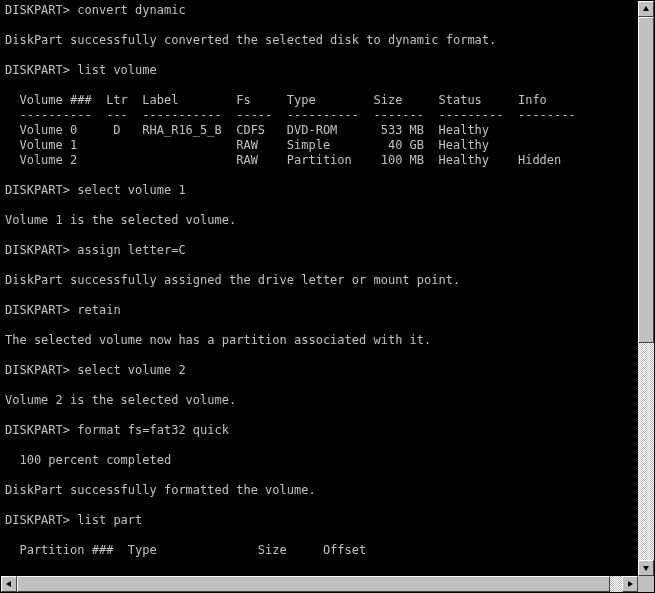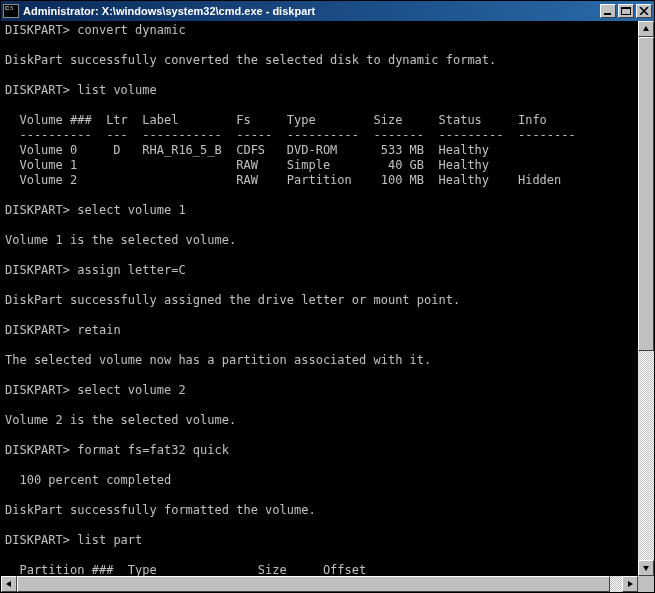--- a/index.html
+++ b/index.html
@@ -142,42 +142,20 @@
     height: 16px;
     background: #c0c0c0;
     flex-shrink: 0;
   }
 </style>
 </head>
 <body>
 
 <div class="window">
 
-  <div class="titlebar">
-    <div class="titlebar-icon">C:\</div>
-    <div class="titlebar-title">Administrator: X:\windows\system32\cmd.exe - diskpart</div>
-    <div class="titlebar-buttons">
-      <div class="tb-btn">
-        <svg viewBox="0 0 10 8">
-            <rect x="1" y="6" width="7" height="2" fill="#000"></rect>
-          </svg>
-      </div>
-      <div class="tb-btn">
-        <svg viewBox="0 0 10 8">
-            <rect x="0.5" y="0.5" width="9" height="7" fill="none" stroke="#000" stroke-width="1"></rect>
-            <rect x="0" y="0" width="10" height="2" fill="#000"></rect>
-          </svg>
-      </div>
-      <div class="tb-btn">
-        <svg viewBox="0 0 10 8">
-            <path d="M1 0 L9 8 M9 0 L1 8" stroke="#000" stroke-width="1.6"></path>
-          </svg>
-      </div>
-    </div>
-  </div>
 
   <div class="content-wrap">
     <div class="console"><span>DISKPART&gt;</span> <span>convert dynamic</span>
 
 <span>DiskPart successfully converted the selected disk to dynamic format.</span>
 
 <span>DISKPART&gt;</span> <span>list volume</span>
 
 <span>  Volume ###  Ltr  Label        Fs     Type        Size     Status     Info</span>
 <span>  ----------  ---  -----------  -----  ----------  -------  ---------  --------</span>

